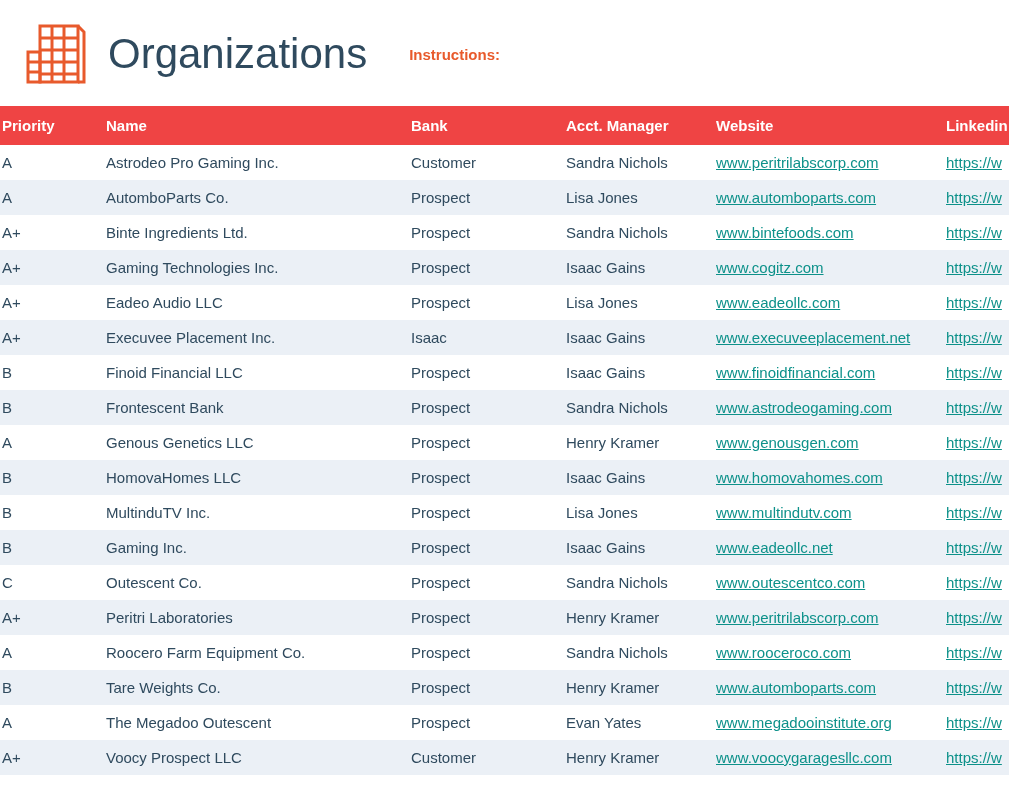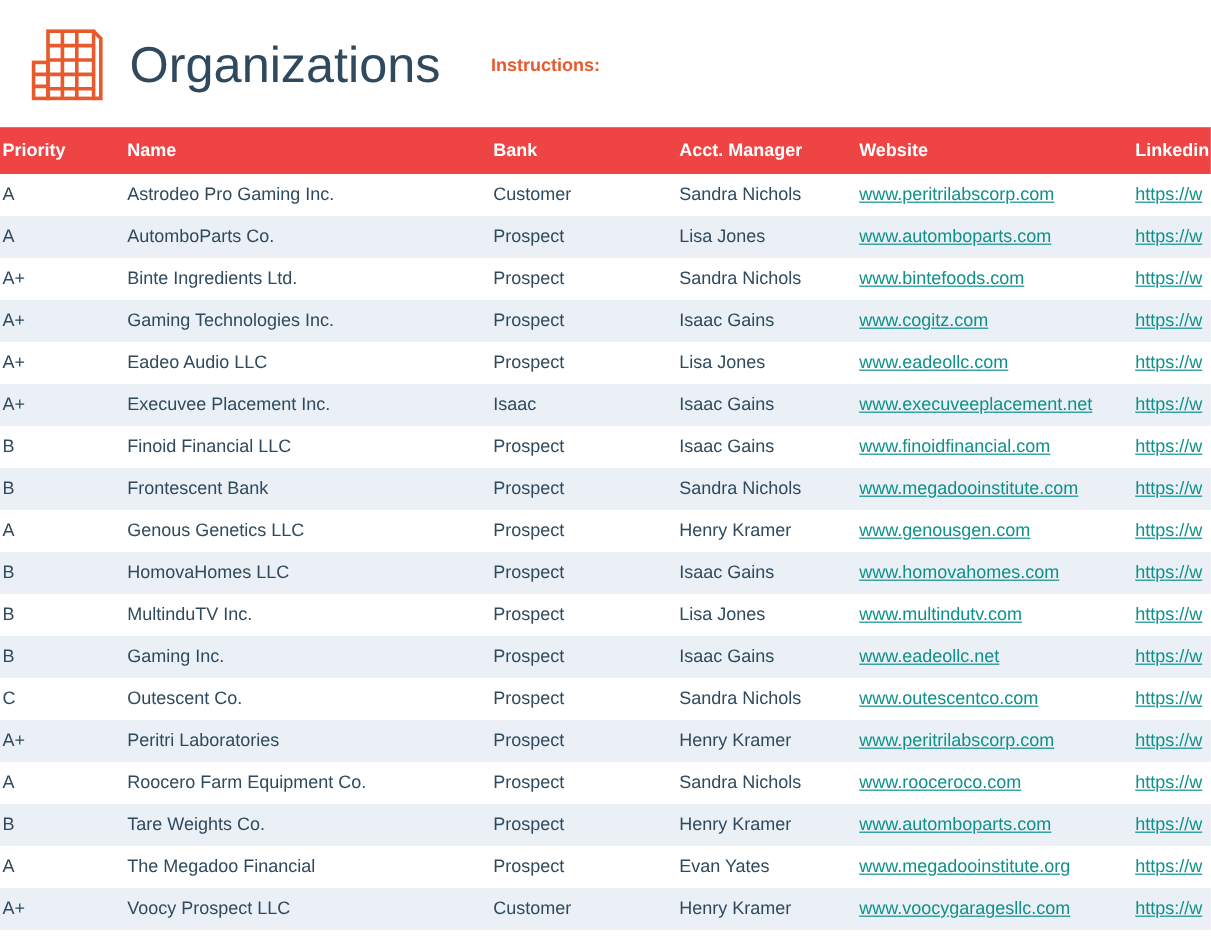--- a/index.html
+++ b/index.html
@@ -176,21 +176,21 @@
         <td>Prospect</td>
         <td>Isaac Gains</td>
         <td class="link"><a href="#">www.finoidfinancial.com</a></td>
         <td class="link"><a href="#">https://w</a></td>
       </tr>
       <tr>
         <td class="priority">B</td>
         <td>Frontescent Bank</td>
         <td>Prospect</td>
         <td>Sandra Nichols</td>
-        <td class="link"><a href="#">www.megadooinstitute.com</a></td>
+        <td class="link"><a href="#">www.astrodeogaming.com</a></td>
         <td class="link"><a href="#">https://w</a></td>
       </tr>
       <tr>
         <td class="priority">A</td>
         <td>Genous Genetics LLC</td>
         <td>Prospect</td>
         <td>Henry Kramer</td>
         <td class="link"><a href="#">www.genousgen.com</a></td>
         <td class="link"><a href="#">https://w</a></td>
       </tr>
@@ -245,21 +245,21 @@
       <tr>
         <td class="priority">B</td>
         <td>Tare Weights Co.</td>
         <td>Prospect</td>
         <td>Henry Kramer</td>
         <td class="link"><a href="#">www.automboparts.com</a></td>
         <td class="link"><a href="#">https://w</a></td>
       </tr>
       <tr>
         <td class="priority">A</td>
-        <td>The Megadoo Financial</td>
+        <td>The Megadoo Outescent</td>
         <td>Prospect</td>
         <td>Evan Yates</td>
         <td class="link"><a href="#">www.megadooinstitute.org</a></td>
         <td class="link"><a href="#">https://w</a></td>
       </tr>
       <tr>
         <td class="priority">A+</td>
         <td>Voocy Prospect LLC</td>
         <td>Customer</td>
         <td>Henry Kramer</td>

